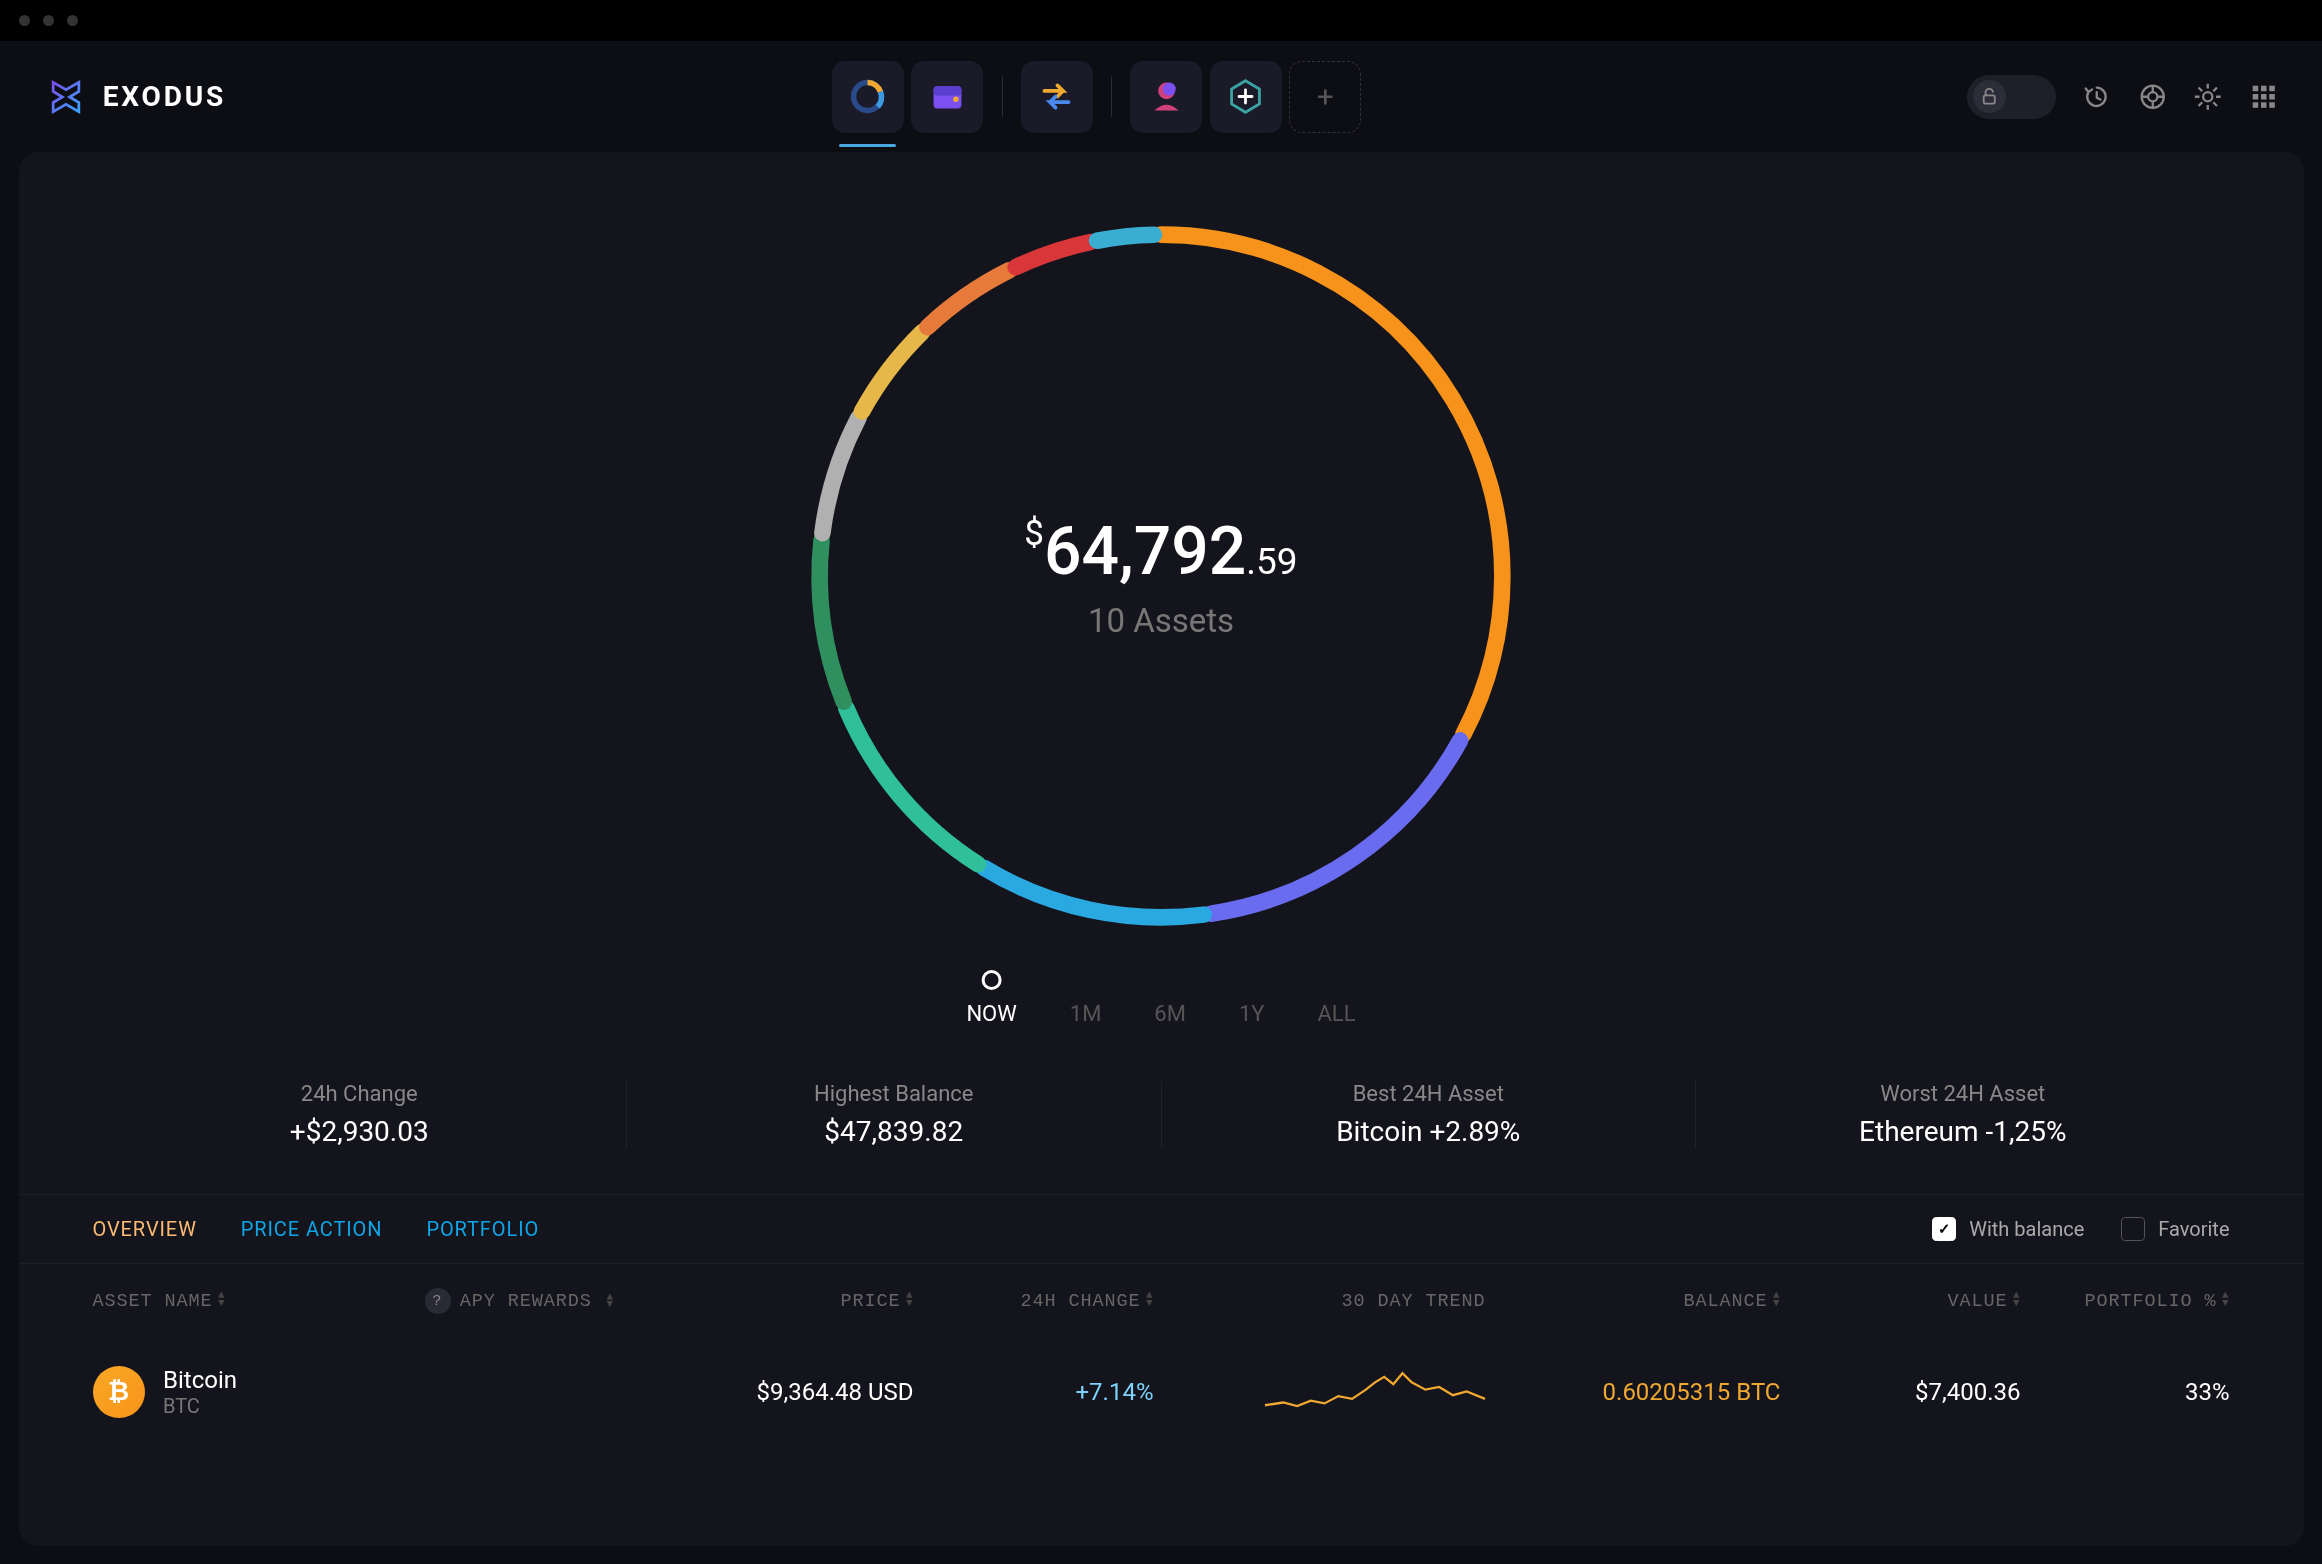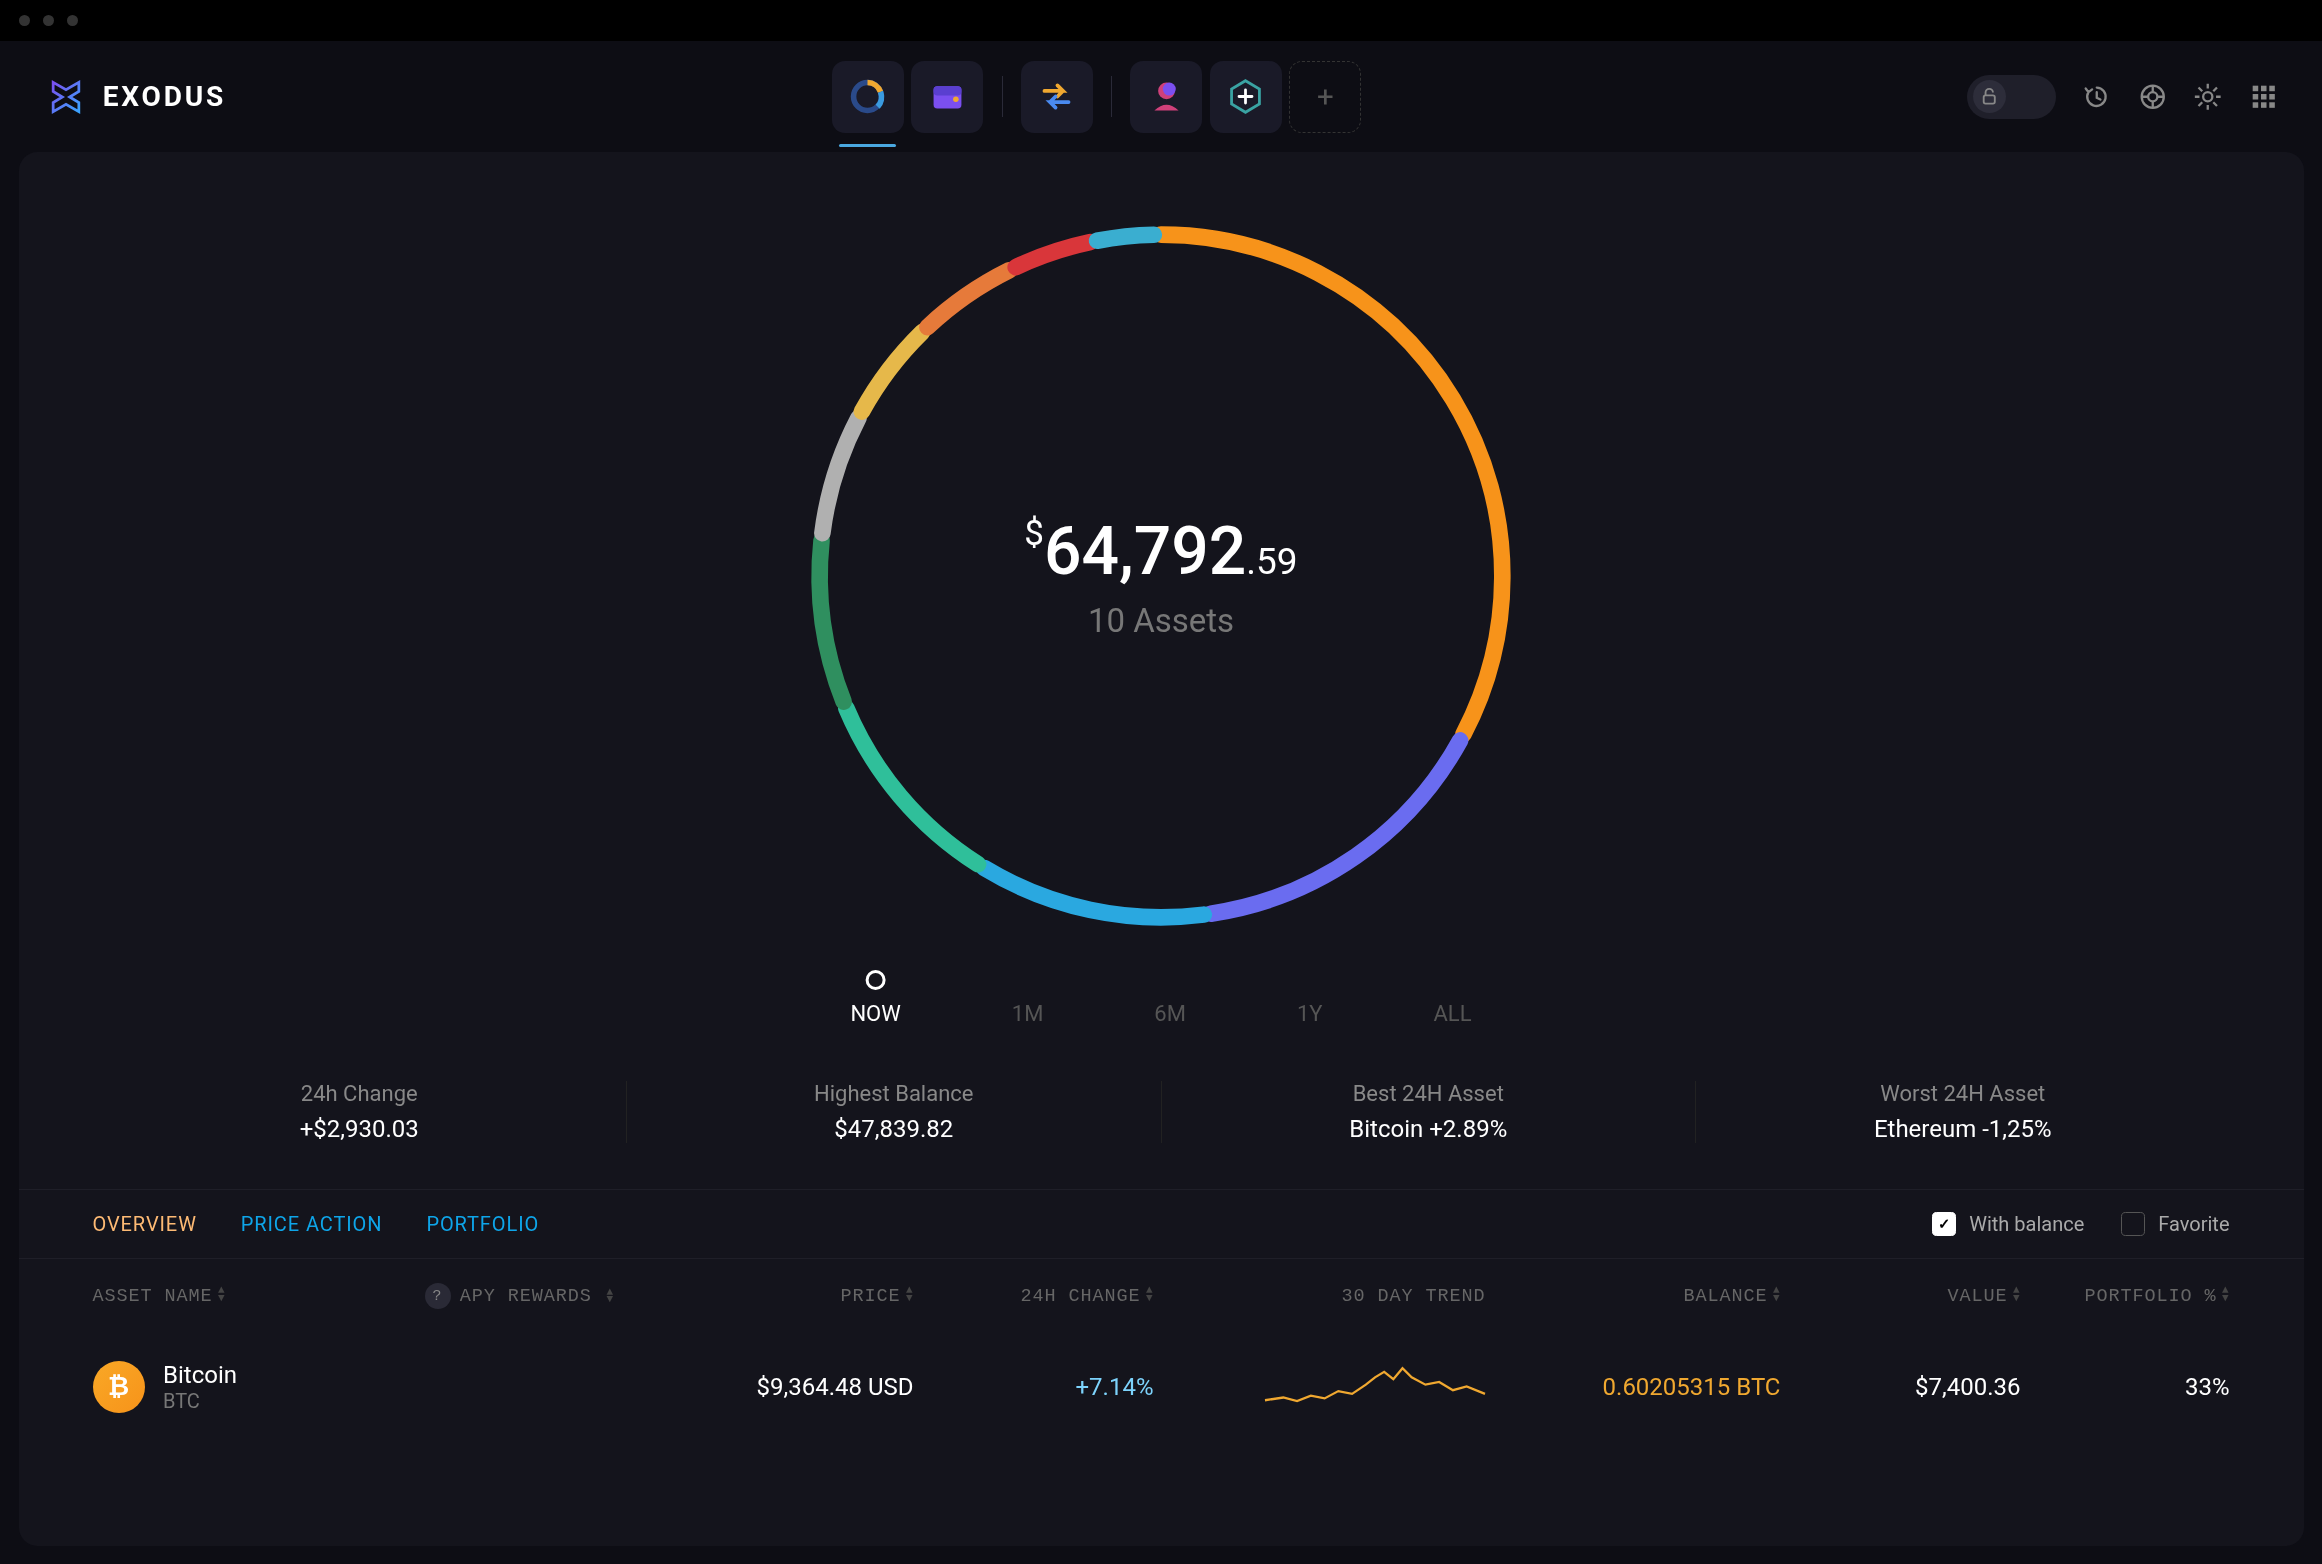--- a/index.html
+++ b/index.html
@@ -92,38 +92,38 @@
 .donut-wrap { position: relative; width: 738px; height: 738px; }
 .donut-center {
   position: absolute; inset: 0;
   display: flex; flex-direction: column; align-items: center; justify-content: center;
 }
 .balance-currency { font-size: 35px; color: #fff; vertical-align: top; }
 .balance-main { font-size: 66px; font-weight: 500; color: #fff; }
 .balance-dec { font-size: 37px; color: #fff; }
 .assets-count { font-size: 33px; color: #777; margin-top: 11px; }
 .time-tabs {
-  display: flex; justify-content: center; gap: 111px;
+  display: flex; justify-content: center; gap: 53px;
   padding: 18.5px 0 37px 0;
   color: #555; font-size: 22px;
 }
 .time-tab { cursor: pointer; text-align: center; position: relative; }
 .time-tab.active { color: #fff; }
 .time-tab.active::before {
   content: ''; position: absolute; top: -31px; left: 50%; transform: translateX(-50%);
   width: 14.8px; height: 14.8px; border: 3.7px solid #fff; border-radius: 50%; background: transparent;
 }
 .stats-row {
   display: flex; justify-content: space-around;
   padding: 18.5px 74px 46px 74px;
 }
 .stat { text-align: center; flex: 1; border-right: 0.9px solid #222; }
 .stat:last-child { border-right: none; }
 .stat-label { color: #888; font-size: 22px; margin-bottom: 9.2px; }
-.stat-value { color: #fff; font-size: 24px; }
+.stat-value { color: #fff; font-size: 28px; }
 .filter-row {
   display: flex; align-items: center;
   padding: 22px 74px;
   border-top: 0.9px solid #1f1f28;
   border-bottom: 0.9px solid #1f1f28;
 }
 .filter-tabs { display: flex; gap: 44px; }
 .filter-tab { font-size: 20px; color: #0ea5e9; cursor: pointer; letter-spacing: 0.9px; }
 .filter-tab.active { color: #fdba74; font-weight: 400; }
 .filter-right { margin-left: auto; display: flex; gap: 37px; align-items: center; }

